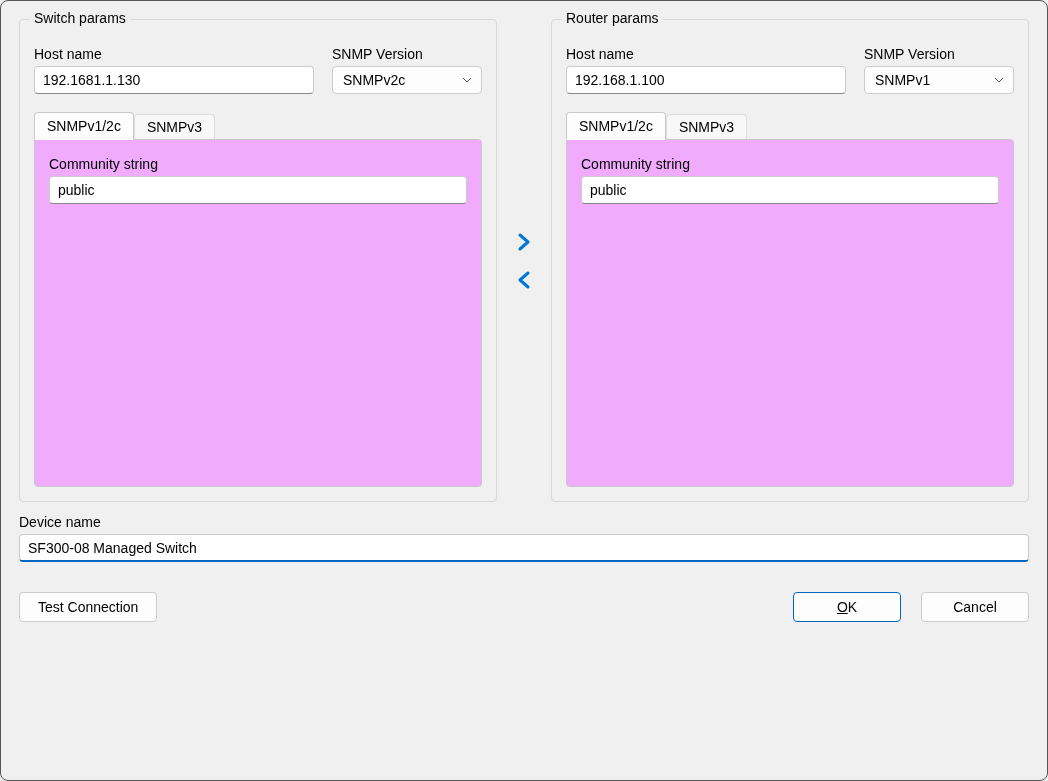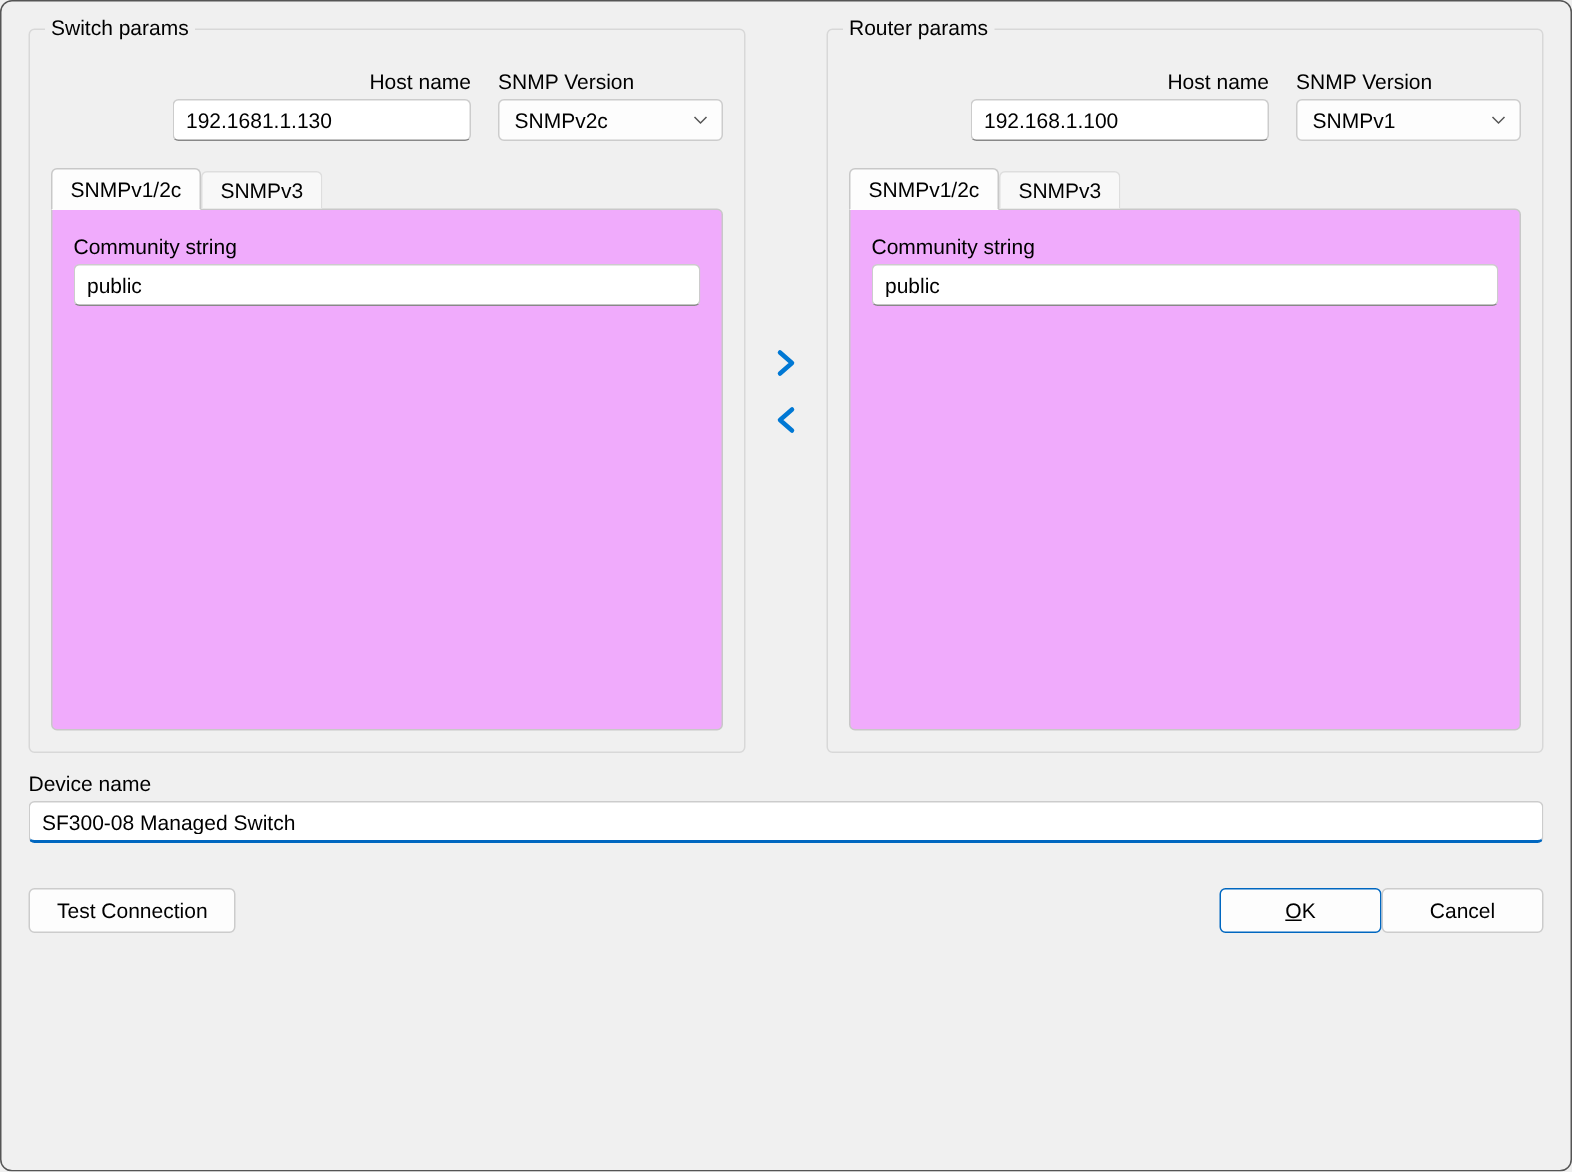--- a/index.html
+++ b/index.html
@@ -102,21 +102,20 @@
     }
     
     .host-group {
       display: flex;
       flex-direction: column;
       gap: 4px;
     }
     
     .host-group-left {
       flex: 0 0 280px;
-      align-items: flex-end;
     }
     
     .host-group-right {
       flex: 0 0 150px;
       justify-content: space-between;
     }
     
     .field-label {
       font-size: 14px;
       color: #000;
@@ -286,21 +285,21 @@
     .btn-primary .underline-letter {
       text-decoration: underline;
     }
     
     .spacer {
       flex: 1;
     }
     
     .right-buttons {
       display: flex;
-      gap: 0;
+      gap: 20px;
     }
     
     .right-buttons .btn {
       min-width: 108px;
     }
   </style>
 </head>
 <body>
 
 <div class="window">

